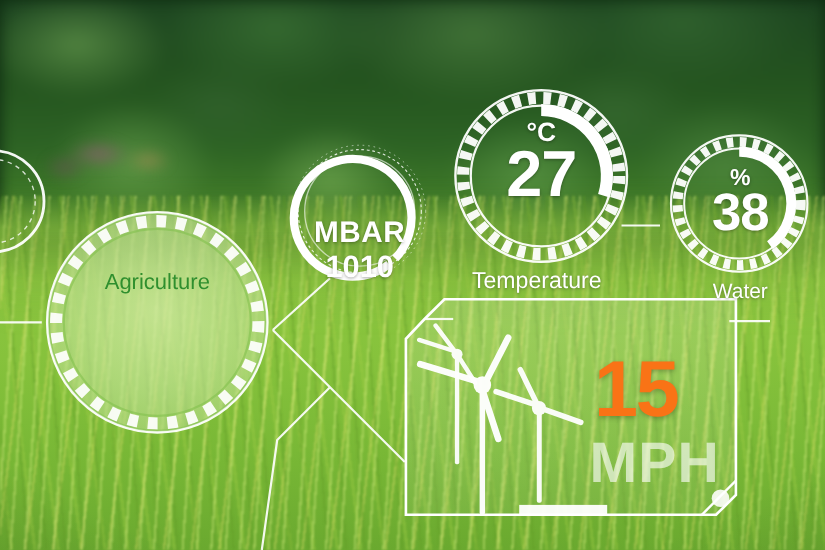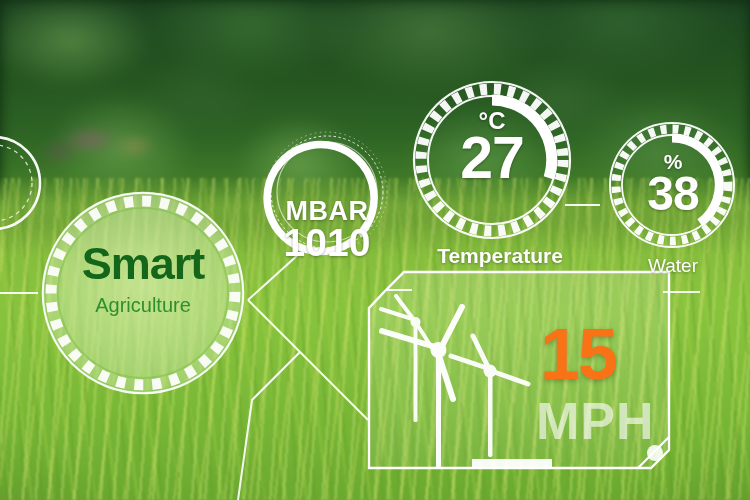--- a/index.html
+++ b/index.html
@@ -65,27 +65,27 @@
   .hud { position:absolute; inset:0; }
   .hud svg { position:absolute; left:0; top:0; }
 
   
   .g-txt { position:absolute; text-align:center; color:#fff; pointer-events:none;
            text-shadow:0 1px 3px rgba(0,0,0,.35); }
 
   
   #mbar-box { left:271px; top:162px; width:112px;margin-top:34px; }
   #mbar-box .u { font-size:27px; font-weight:bold; letter-spacing:.5px; line-height:30px; }
-  #mbar-box .v { font-size:39px; font-weight:bold; letter-spacing:0px; line-height:34px; }
+  #mbar-box .v { font-size:28px; font-weight:bold; letter-spacing:0px; line-height:34px; }
 
   
   #temp-box { left:437px; top:108px; width:110px; }
   #temp-box .u { font-size:24px; font-weight:bold; line-height:26px; }
   #temp-box .v { font-size:59px; font-weight:bold; line-height:48px; letter-spacing:-1px; }
-  #temp-label { left:420px; top:244px; width:160px; font-size:21px; font-weight:bold; }
+  #temp-label { left:408px; top:244px; width:160px; font-size:21px; font-weight:normal; }
 
   
   #water-box { left:627px; top:150px; width:92px; }
   #water-box .u { font-size:21px; font-weight:bold; line-height:23px; }
   #water-box .v { font-size:48px; font-weight:bold; line-height:41px; letter-spacing:-1px; }
   #water-label { left:618px; top:255px; width:110px; font-size:19px; font-weight:normal; }
 
   
   #sa-box { position:absolute; left:38px; top:240px; width:210px; text-align:center;
             pointer-events:none; }
@@ -223,20 +223,19 @@
   </div>
   <div class="g-txt" id="temp-label">Temperature</div>
 
   <div class="g-txt" id="water-box">
     <div class="u">%</div>
     <div class="v">38</div>
   </div>
   <div class="g-txt" id="water-label">Water</div>
 
   <div id="sa-box">
-    <div class="t1" id="sa1" style="color: rgb(20, 102, 26);">Smart</div>
     <div class="t2" id="sa2" style="color: rgb(47, 143, 46);">Agriculture</div>
   </div>
 
   <div id="wind-num">15</div>
   <div id="wind-unit">MPH</div>
 
 </div>
 
 </body></html>

